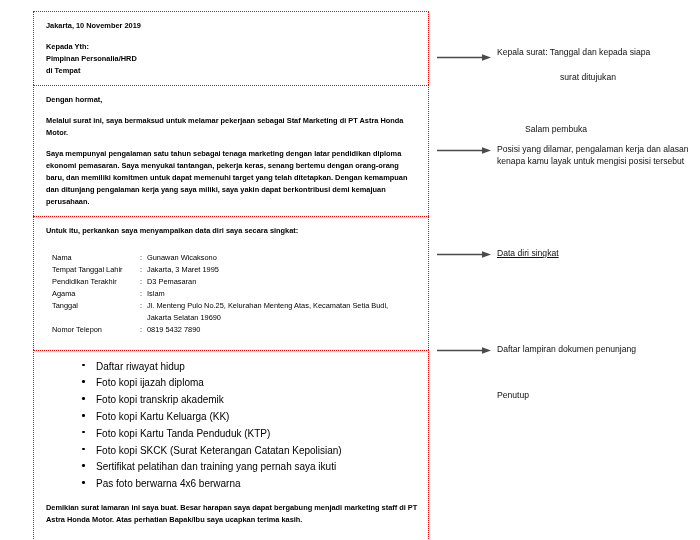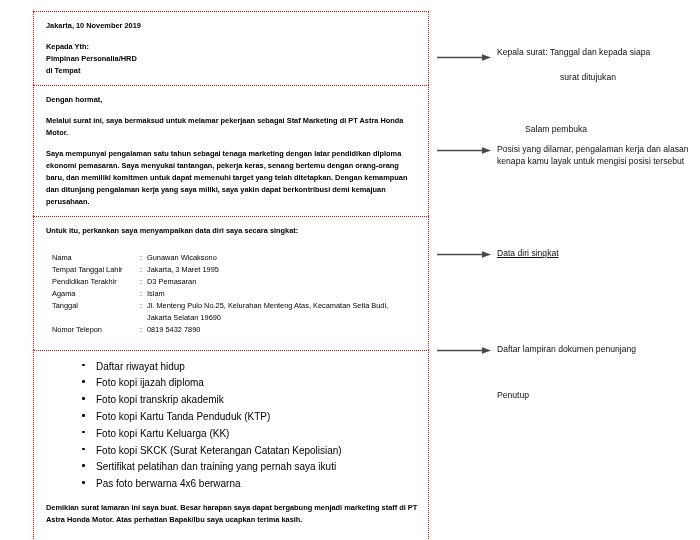--- a/index.html
+++ b/index.html
@@ -185,22 +185,22 @@
           </tr>
         </tbody>
       </table>
     </div>
 
     <div class="sec last">
       <ul class="attach">
         <li>Daftar riwayat hidup</li>
         <li>Foto kopi ijazah diploma</li>
         <li>Foto kopi transkrip akademik</li>
+        <li>Foto kopi Kartu Keluarga (KK)</li>
         <li>Foto kopi Kartu Tanda Penduduk (KTP)</li>
-        <li>Foto kopi Kartu Keluarga (KK)</li>
         <li>Foto kopi SKCK (Surat Keterangan Catatan Kepolisian)</li>
         <li>Sertifikat pelatihan dan training yang pernah saya ikuti</li>
         <li>Pas foto berwarna 4x6 berwarna</li>
       </ul>
       <div class="gap"></div>
       <p class="line">Demikian surat lamaran ini saya buat. Besar harapan saya dapat bergabung menjadi marketing staff di PT Astra Honda Motor. Atas perhatian Bapak/Ibu saya ucapkan terima kasih.</p>
       <div class="gap-xl"></div>
       <p class="line">Hormat Saya,</p>
       <div class="gap-xl"></div>
 

